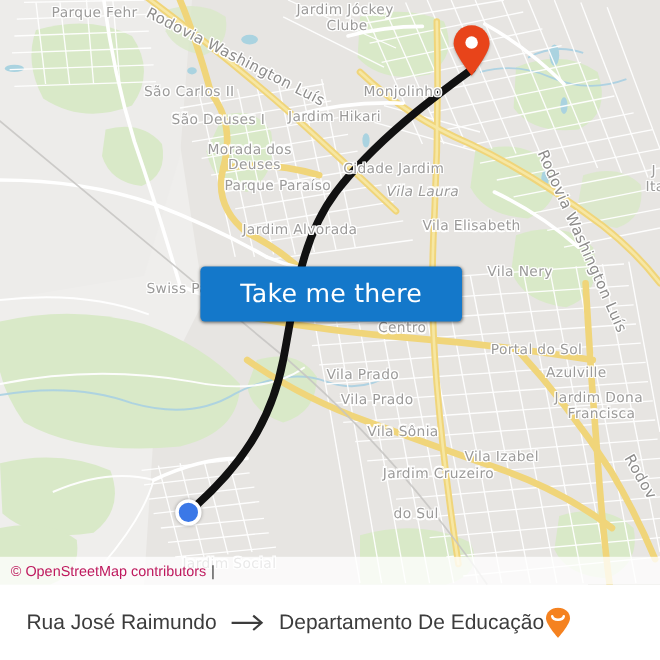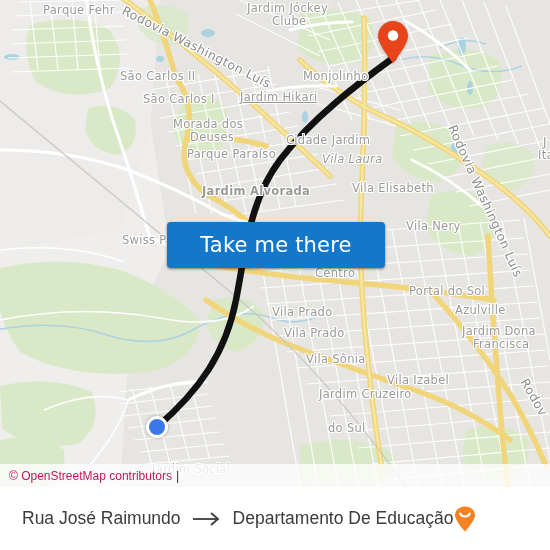--- a/index.html
+++ b/index.html
@@ -426,29 +426,29 @@
     </svg>
 
     <div class="road-label" style="left:123px; top:2px; transform: rotate(27deg);">Rodovia Washington Luís</div>
     <div class="road-label" style="left:452px; top:118px; transform: rotate(66deg);">Rodovia Washington Luís</div>
     <div class="road-label" style="left:524px; top:372px; transform: rotate(60deg);">Rodov</div>
 
     <div class="place" style="left:43px;  top:4px;">Parque Fehr</div>
     <div class="place" style="left:247px; top:2px;">Jardim Jóckey</div>
     <div class="place" style="left:272px; top:15px;">Clube</div>
     <div class="place" style="left:120px; top:70px;">São Carlos II</div>
-    <div class="place" style="left:143px; top:93px;">São Carlos I</div>
-    <div class="place" style="left:240px; top:91px;text-decoration:underline;">Jardim Hikari</div>
+    <div class="place" style="left:143px; top:93px;">São Deuses I</div>
+    <div class="place" style="left:240px; top:91px;">Jardim Hikari</div>
     <div class="place" style="left:303px; top:70px;">Monjolinho</div>
     <div class="place" style="left:173px; top:118px;">Morada dos</div>
     <div class="place" style="left:190px; top:131px;">Deuses</div>
     <div class="place" style="left:286px; top:134px;">Cidade Jardim</div>
     <div class="place" style="left:187px; top:148px;">Parque Paraíso</div>
     <div class="place" style="left:322px; top:153px;font-style:italic;">Vila Laura</div>
-    <div class="place" style="left:202px; top:185px;font-weight:bold;">Jardim Alvorada</div>
+    <div class="place" style="left:202px; top:185px;">Jardim Alvorada</div>
     <div class="place" style="left:352px; top:182px;">Vila Elisabeth</div>
     <div class="place" style="left:122px; top:234px;">Swiss Park</div>
     <div class="place" style="left:406px; top:220px;">Vila Nery</div>
     <div class="place" style="left:315px; top:267px;">Centro</div>
     <div class="place" style="left:409px; top:285px;">Portal do Sol</div>
     <div class="place" style="left:272px; top:306px;">Vila Prado</div>
     <div class="place" style="left:455px; top:304px;">Azulville</div>
     <div class="place" style="left:284px; top:327px;">Vila Prado</div>
     <div class="place" style="left:462px; top:325px;">Jardim Dona</div>
     <div class="place" style="left:473px; top:338px;">Francisca</div>

